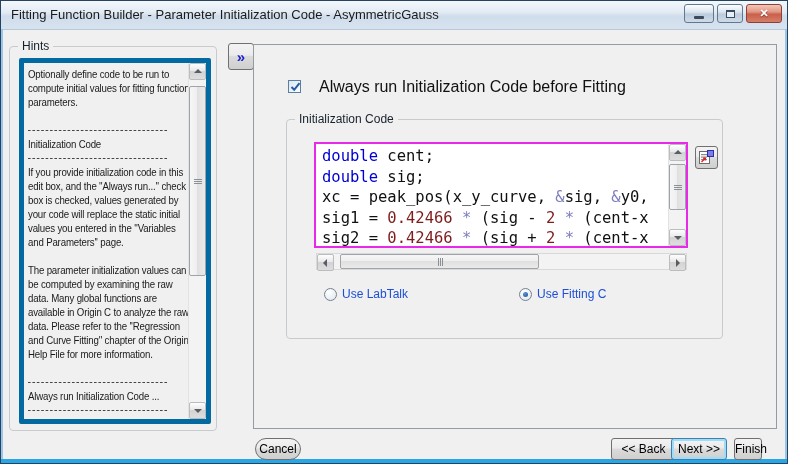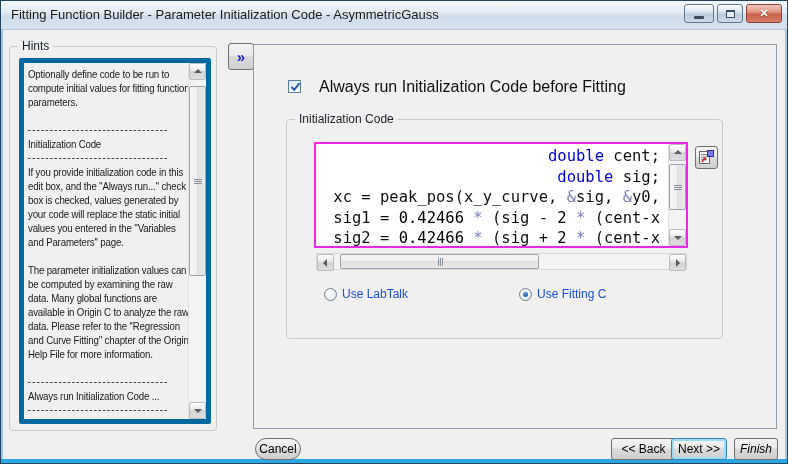--- a/index.html
+++ b/index.html
@@ -69,24 +69,24 @@
     border:1px solid #959BA3;background:#F0F0F0;}
   
   .checkbox{position:absolute;left:287px;top:79px;width:13px;height:13px;box-sizing:border-box;
     border:1px solid #5F7D9C;background:linear-gradient(135deg,#D9E7F3,#FBFDFE);}
   .checkbox svg{display:none;position:absolute;left:0;top:-1px;}
   .checkbox.checked svg{display:block;}
   .cb-label{position:absolute;left:306px;top:79px;font-size:16px;line-height:13px;color:#111;white-space:nowrap;margin-left:12px;}
   
   .code-box{position:absolute;left:313px;top:141px;width:374px;height:106px;box-sizing:border-box;
     border:2px solid #E829E8;background:#FFFFFF;overflow:hidden;}
-  .code-text{position:absolute;left:6px;top:2px;right:26px;overflow:hidden;text-align:right;}
+  .code-text{position:absolute;left:6px;top:2px;right:19px;overflow:hidden;}
   .code-line{height:20.5px;line-height:20.5px;font-family:"DejaVu Sans Mono","Liberation Mono",monospace;
     font-size:15.5px;white-space:pre;color:#101010;}
-  .tk-kw{color:#0000D4;} .tk-num{color:#000000;} .tk-op{color:#7E7EC0;} .tk-pl{color:#101010;}
+  .tk-kw{color:#0000D4;} .tk-num{color:#7f1d1d;} .tk-op{color:#7E7EC0;} .tk-pl{color:#101010;}
   
   .radio{position:absolute;width:13px;height:13px;box-sizing:border-box;border:1px solid #74828F;border-radius:50%;
     background:radial-gradient(circle at 35% 30%,#FFFFFF,#DDE6EE);}
   .radio.selected::after{content:"";position:absolute;left:3px;top:3px;width:5px;height:5px;border-radius:50%;
     background:radial-gradient(circle at 35% 30%,#5A93D6,#1E4F96);}
   .radio-label{position:absolute;font-size:12px;line-height:13px;color:#1d4ed8;white-space:nowrap;}
   
   .icon-btn{position:absolute;left:694px;top:145px;width:23px;height:23px;}
   .icon-btn svg{position:absolute;left:2px;top:2px;}
 </style>
@@ -217,15 +217,15 @@
   </div>
 
   <div class="radio" style="left:323px;top:287px;"></div>
   <span class="radio-label" style="left:341px;top:287px;">Use LabTalk</span>
   <div class="radio selected" style="left:518px;top:287px;"></div>
   <span class="radio-label" style="left:536px;top:287px;">Use Fitting C</span>
 
   <div class="btn" style="left:254px;top:437px;width:46px;border-radius:11px;">Cancel</div>
   <div class="btn" style="left:610px;top:437px;width:65px;">&lt;&lt; Back</div>
   <div class="btn default" style="left:670px;top:437px;width:56px;">Next &gt;&gt;</div>
-  <div class="btn" style="left:733px;top:437px;width:44px;font-style:italic;">Finish</div>
+  <div class="btn" style="left:733px;top:437px;width:28px;">Finish</div>
 
 </div>
 
 </body></html>

